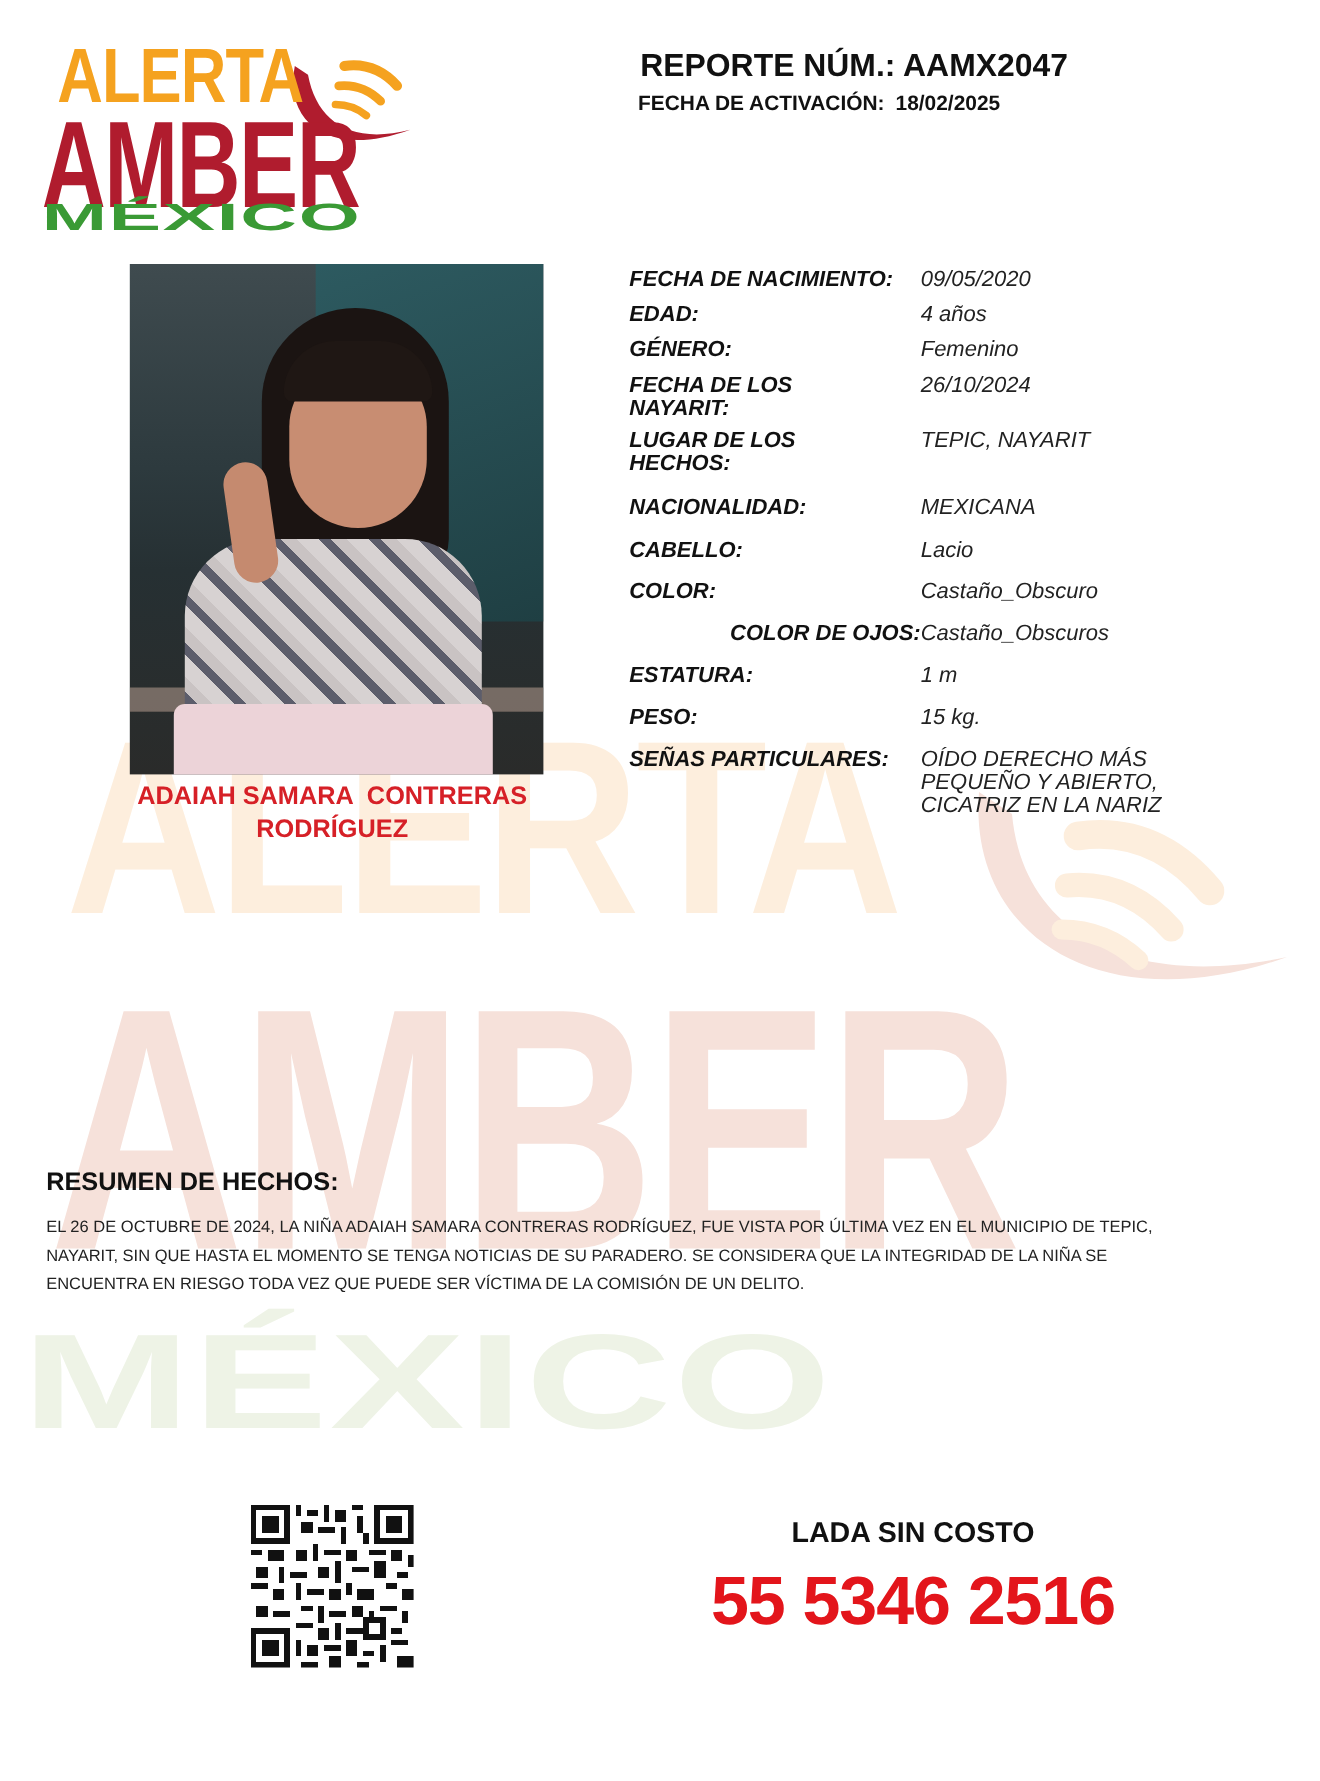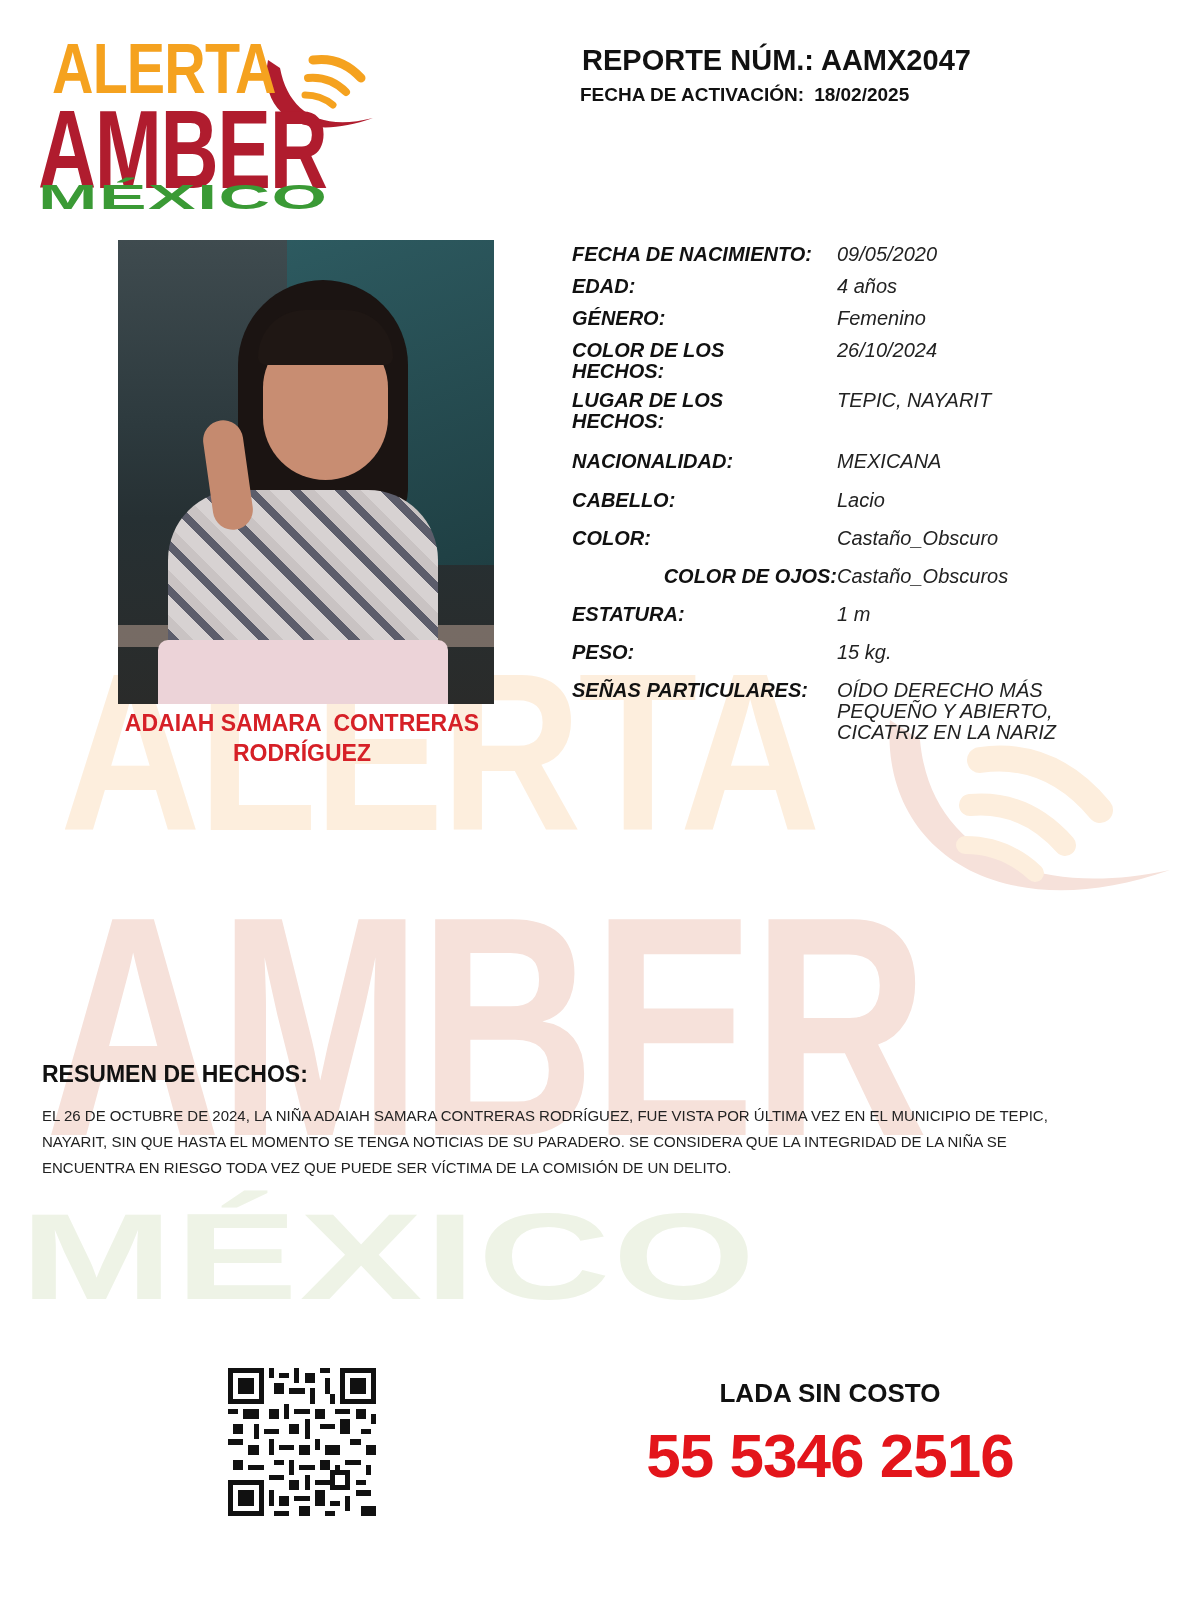--- a/index.html
+++ b/index.html
@@ -129,21 +129,21 @@
     </div>
   <div class="row r1">
       <div class="label">EDAD:</div>
       <div class="value">4 años</div>
     </div>
   <div class="row r2">
       <div class="label">GÉNERO:</div>
       <div class="value">Femenino</div>
     </div>
   <div class="row r3">
-      <div class="label">COLOR DE LOS HECHOS:</div>
+      <div class="label">FECHA DE LOS NAYARIT:</div>
       <div class="value">26/10/2024</div>
     </div>
   <div class="row r4">
       <div class="label">LUGAR DE LOS HECHOS:</div>
       <div class="value">TEPIC, NAYARIT</div>
     </div>
   <div class="row r5">
       <div class="label">NACIONALIDAD:</div>
       <div class="value">MEXICANA</div>
     </div>

